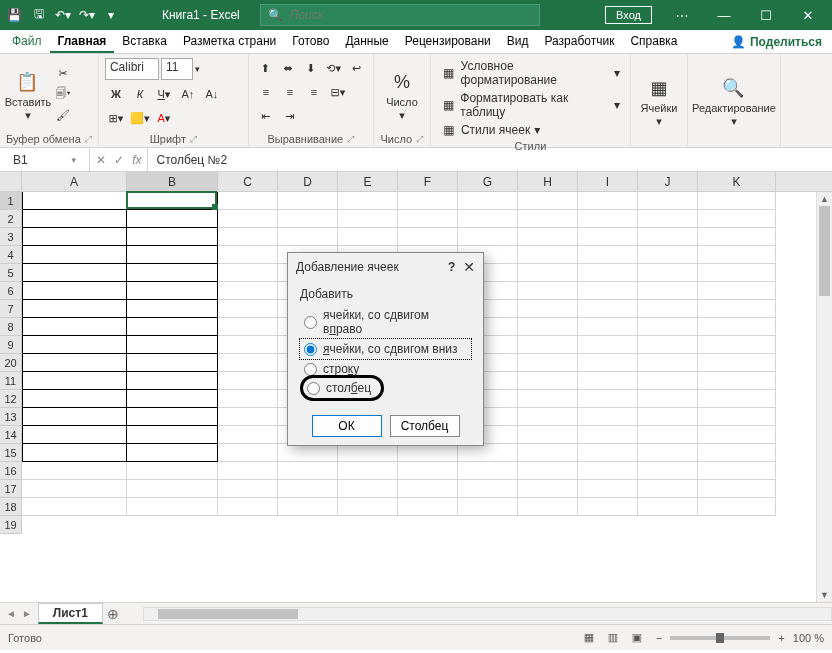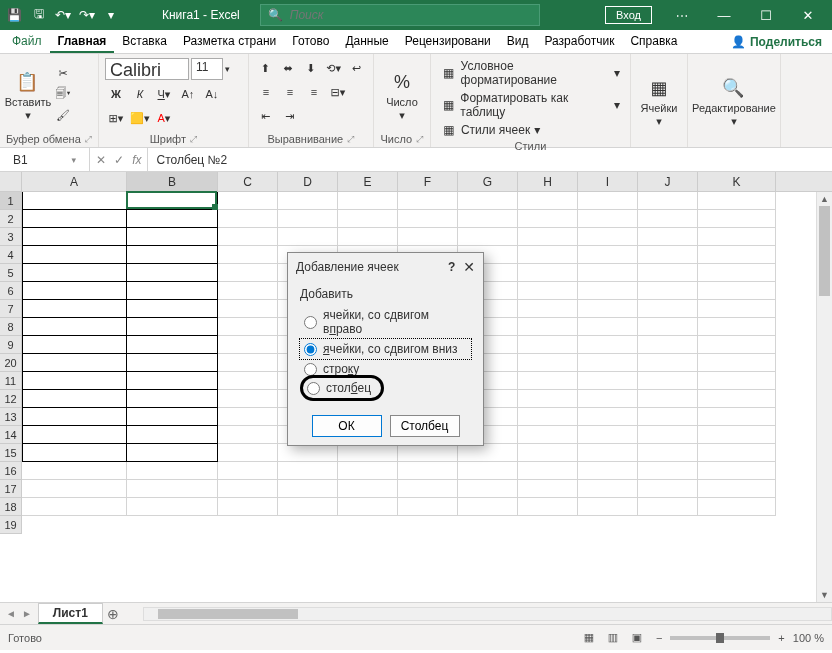--- a/index.html
+++ b/index.html
@@ -28,21 +28,21 @@
 .ribbon-group { border-right: 1px solid #e1dfdd; padding: 4px 6px 2px; display: flex; flex-direction: column; justify-content: space-between; }
 .ribbon-group .controls { display: flex; gap: 2px; flex: 1; }
 .ribbon-group .label { text-align: center; font-size: 11px; color: #555; padding-top: 2px; display: flex; justify-content: center; align-items: center; gap: 4px; }
 .ribbon-group .label .launcher { font-size: 9px; color: #888; }
 .big-btn { display: flex; flex-direction: column; align-items: center; justify-content: center; width: 44px; padding: 2px; }
 .big-btn .icon { font-size: 18px; height: 28px; display: flex; align-items: center; }
 .big-btn .lbl { font-size: 11px; text-align: center; line-height: 1.1; }
 .btn-col { display: flex; flex-direction: column; gap: 1px; justify-content: center; }
 .small-btn { width: 22px; height: 20px; display: flex; align-items: center; justify-content: center; font-size: 11px; }
 .font-row { display: flex; gap: 2px; margin-bottom: 2px; align-items: center; }
-.font-name { border: 1px solid #ababab; background: #fff; padding: 1px 4px; height: 22px; width: 84px; font-size: 18px; }
+.font-name { border: 1px solid #ababab; background: #fff; padding: 1px 4px; height: 22px; width: 54px; font-size: 12px; }
 .font-size { border: 1px solid #ababab; background: #fff; padding: 1px 4px; height: 22px; width: 32px; font-size: 12px; }
 .style-row { display: flex; flex-direction: column; gap: 2px; }
 .style-item { display: flex; align-items: center; gap: 4px; font-size: 12px; padding: 1px 4px; }
 .style-item .icon { width: 16px; text-align: center; }
 
 
 .formula-bar { height: 24px; border-bottom: 1px solid #d4d4d4; display: flex; align-items: stretch; background: #fff; }
 .name-box { width: 90px; border-right: 1px solid #d4d4d4; padding: 2px 13px; font-size: 12px; display: flex; align-items: center; }
 .name-box .arrow { margin-left: auto; font-size: 9px; color: #888; }
 .fb-btns { display: flex; align-items: center; border-right: 1px solid #d4d4d4; padding: 0 6px; gap: 8px; color: #888; }

